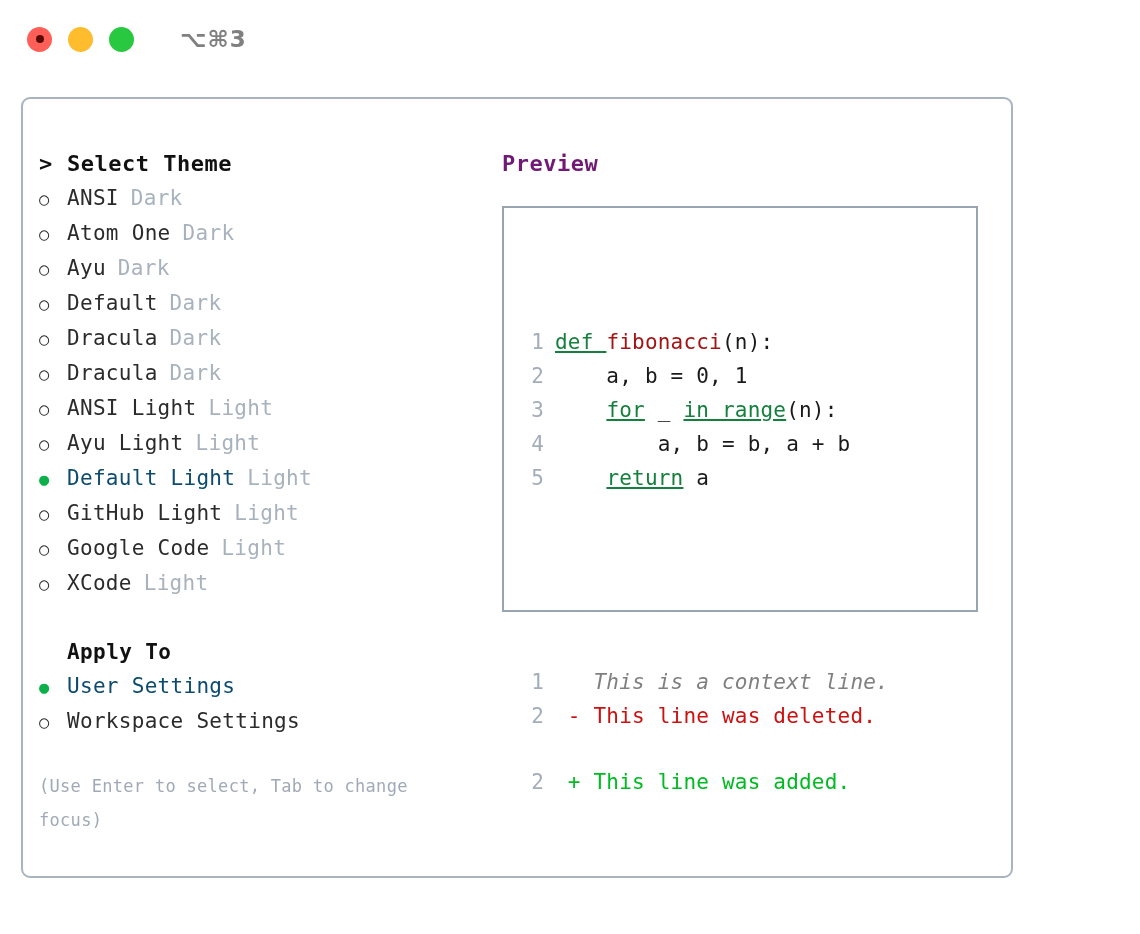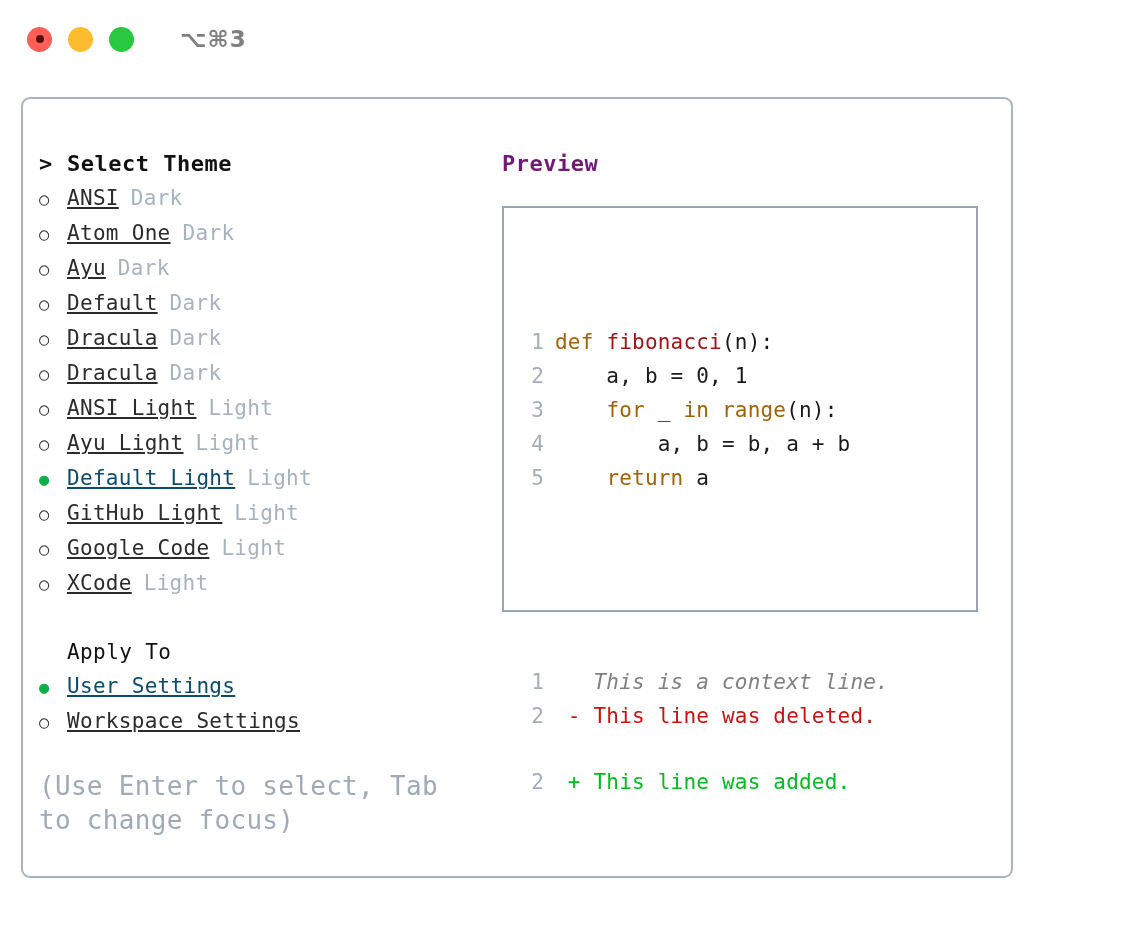--- a/index.html
+++ b/index.html
@@ -108,43 +108,43 @@
     color: #2b2b2b;
   }
   .theme-row .bullet {
     width: 28px;
     flex: 0 0 28px;
     font-size: 17px;
     color: #2b2b2b;
   }
   .theme-row.selected .bullet { color: #0cb04a; }
   .theme-row.selected .name   { color: #0c4a6e; }
-  .theme-row .name { color: #2b2b2b; white-space: pre; text-decoration: underline; }
+  .theme-row .name { color: #2b2b2b; white-space: pre; }
   .theme-row .kind {
     color: #a8b2bd;
     margin-left: 12px;
     white-space: pre;
   }
 
   .section-gap { height: 34px; }
 
   .apply-head {
     display: flex;
     align-items: baseline;
     font-size: 21px;
-    font-weight: 400;
+    font-weight: 700;
     color: #111111;
     line-height: 34px;
     letter-spacing: 0.4px;
   }
   .apply-head .spacer { width: 28px; flex: 0 0 28px; }
 
   .help-text {
     margin-top: 30px;
-    font-size: 26px;
+    font-size: 17px;
     line-height: 34px;
     color: #a0aab6;
     width: 400px;
     letter-spacing: 0.3px;
   }
 
   
   .right-col {
     position: absolute;
     left: 479px; top: 48px;
@@ -178,21 +178,21 @@
   .ln {
     display: inline-block;
     width: 26px;
     flex: 0 0 26px;
     text-align: right;
     color: #a3adb9;
     margin-right: 11px;
   }
   .blank-line { height: 34px; }
 
-  .tok-kw   { color: #a16207; }
+  .tok-kw   { color: #15803d; text-decoration: underline; }
   .tok-fn   { color: #a31515; }
   .tok-pl   { color: #1a1a1a; }
   .tok-ctx  { color: #808080; font-style: italic; }
   .tok-del  { color: #cc1111; text-align: right; }
   .tok-add  { color: #00bb22; margin-top: 32px; }
 </style>
 </head>
 <body>
 
 <div class="window">

